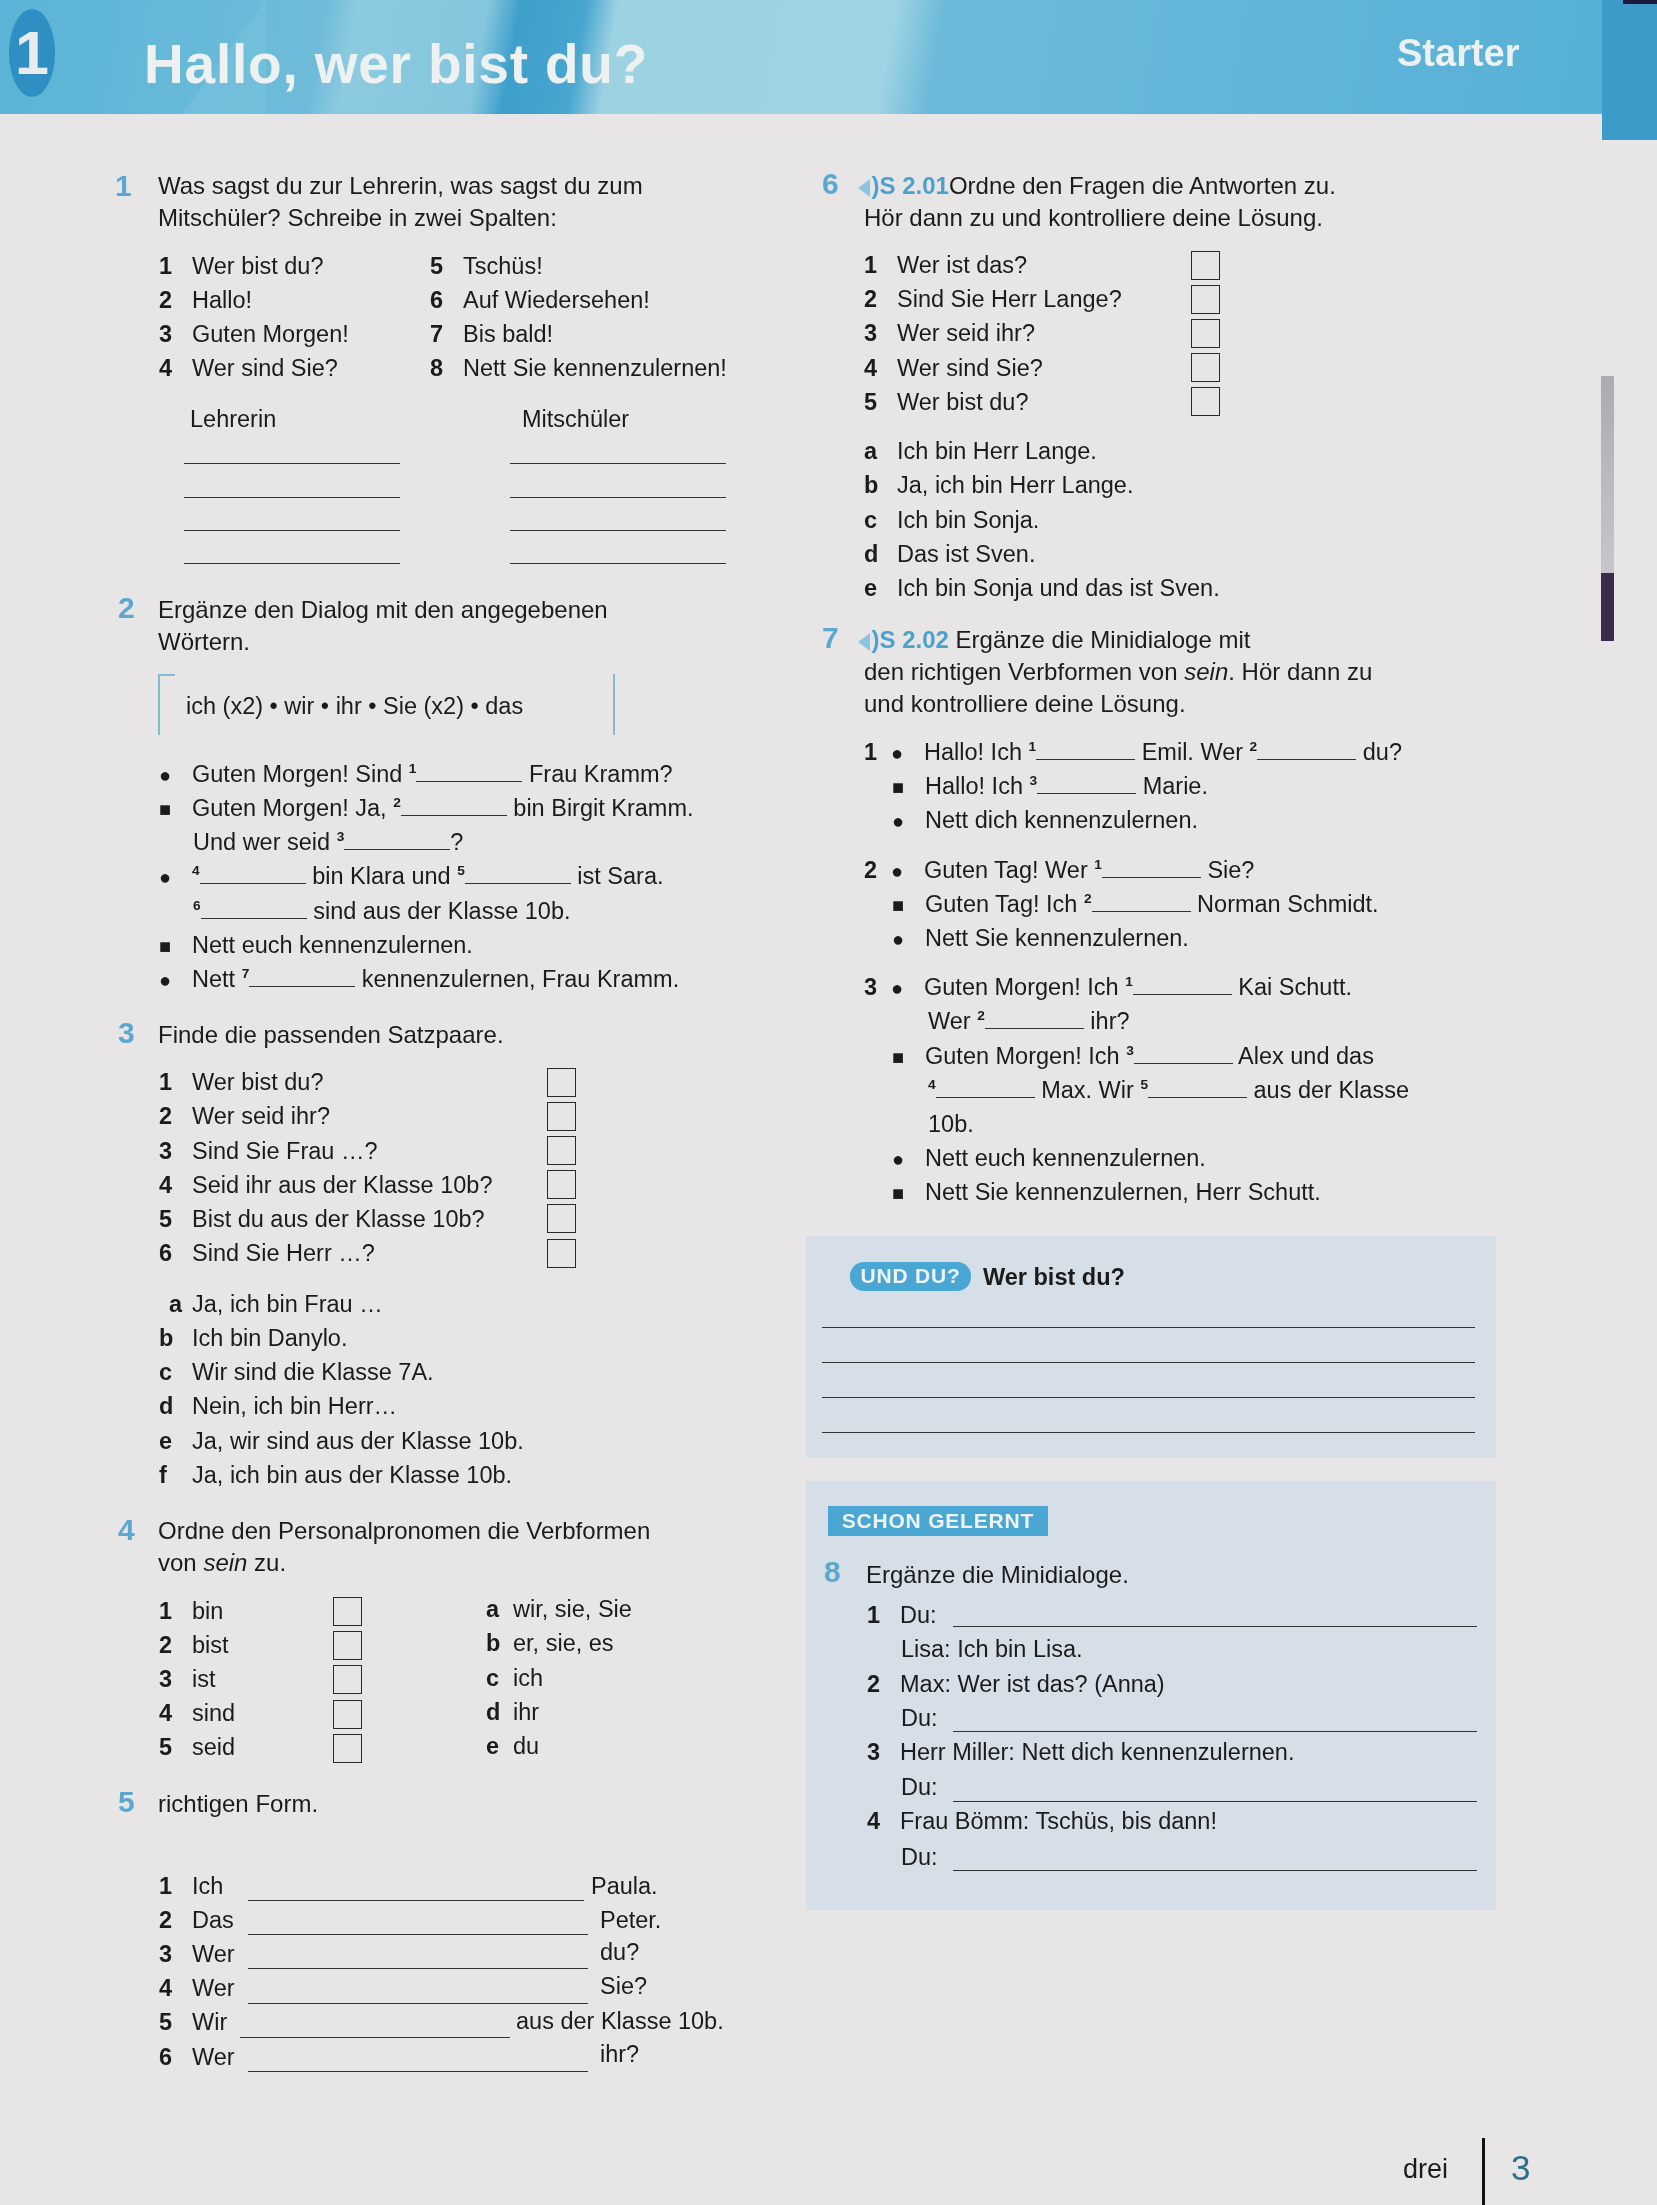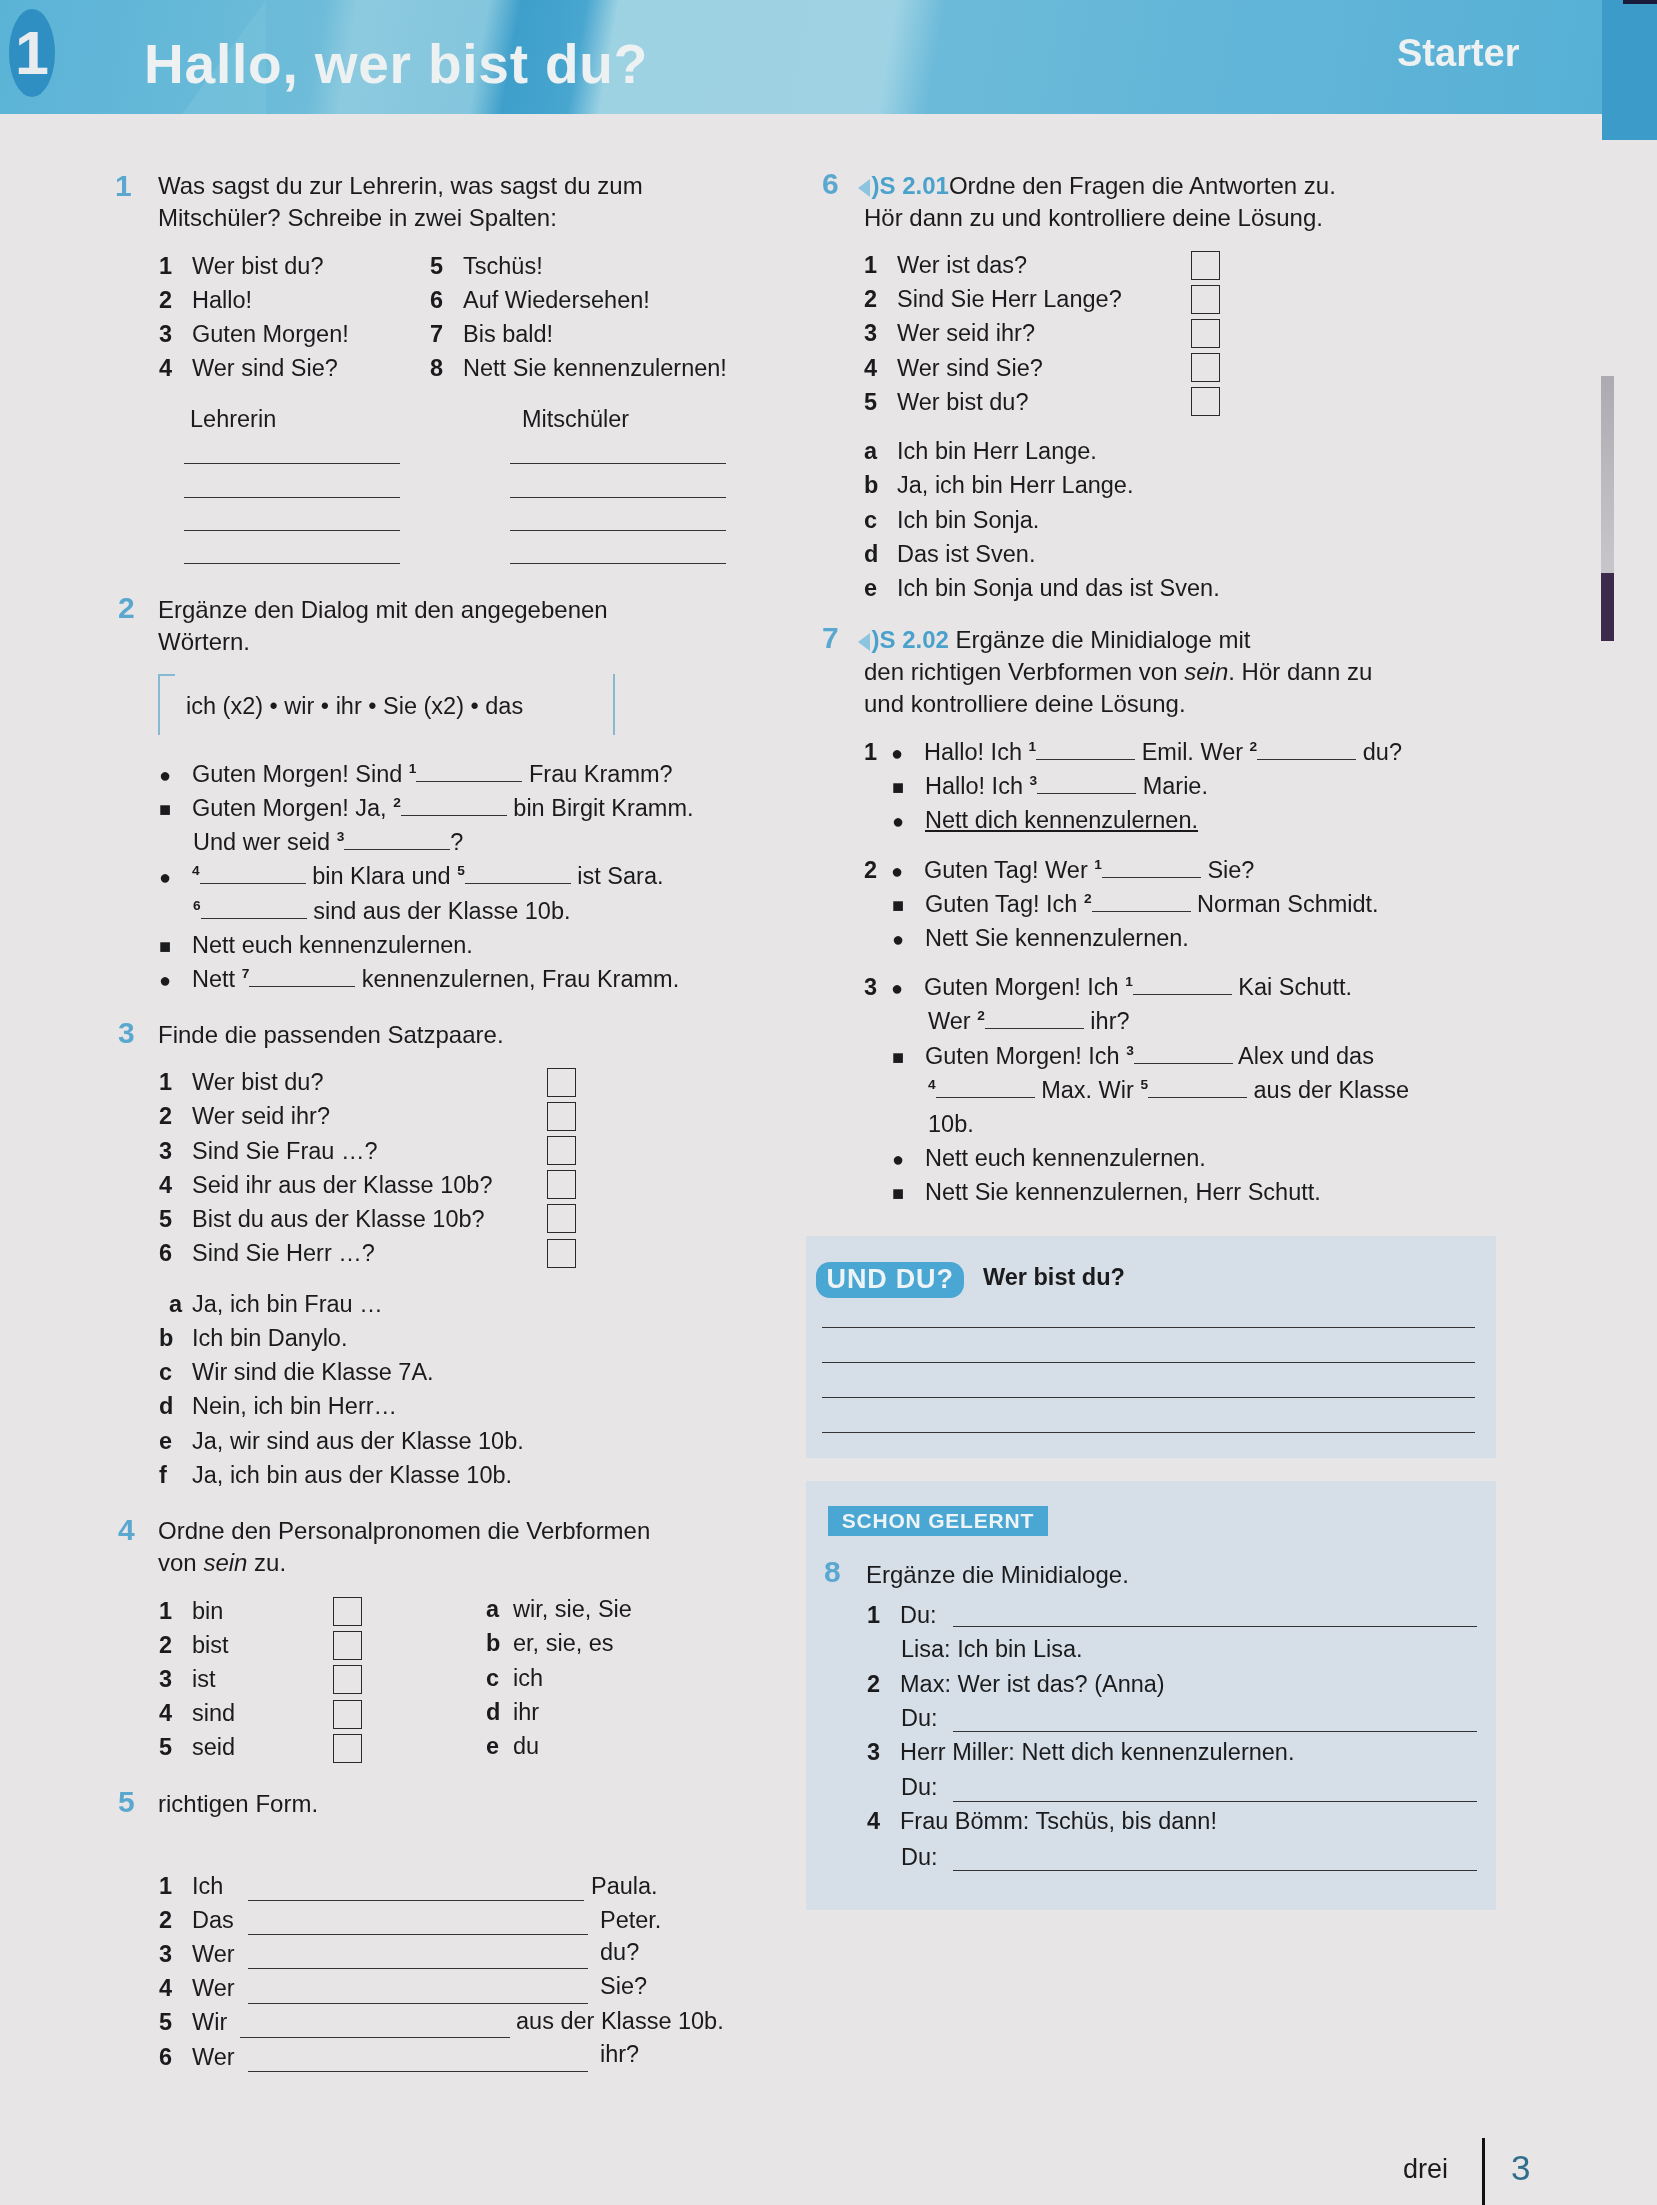--- a/index.html
+++ b/index.html
@@ -194,36 +194,36 @@
 
 <div class="ex-num" style="left:822px;top:621px;">7</div>
 <div class="heading" style="left:858px;top:624px;">
   <div><span class="speaker"></span><span class="audio">)</span><span class="audio">S 2.02</span> <span>Ergänze die Minidialoge mit</span></div>
 </div>
 <div class="heading" style="left:864px;top:656px;"><span>den richtigen Verbformen von </span><i>sein</i><span>. Hör dann zu</span></div>
 <div class="heading" style="left:864px;top:688px;">und kontrolliere deine Lösung.</div>
 
 <div class="row" style="left:864px;top:739px;"><span class="num" style="width:27px;">1</span><span class="bullet">●</span><span>Hallo! Ich </span><sup>1</sup><span class="blank" style="width:99px;"></span> <span>Emil. Wer </span><sup>2</sup><span class="blank" style="width:99px;"></span> <span>du?</span></div>
 <div class="row" style="left:892px;top:773px;"><span class="bullet">■</span><span>Hallo! Ich </span><sup>3</sup><span class="blank" style="width:99px;"></span> <span>Marie.</span></div>
-<div class="row" style="left:892px;top:807px;text-decoration:underline;"><span class="bullet">●</span><span>Nett dich kennenzulernen.</span></div>
+<div class="row" style="left:892px;top:807px;"><span class="bullet">●</span><span>Nett dich kennenzulernen.</span></div>
 
 <div class="row" style="left:864px;top:857px;"><span class="num" style="width:27px;">2</span><span class="bullet">●</span><span>Guten Tag! Wer </span><sup>1</sup><span class="blank" style="width:99px;"></span> <span>Sie?</span></div>
 <div class="row" style="left:892px;top:891px;"><span class="bullet">■</span><span>Guten Tag! Ich </span><sup>2</sup><span class="blank" style="width:99px;"></span> <span>Norman Schmidt.</span></div>
 <div class="row" style="left:892px;top:925px;"><span class="bullet">●</span><span>Nett Sie kennenzulernen.</span></div>
 
 <div class="row" style="left:864px;top:974px;"><span class="num" style="width:27px;">3</span><span class="bullet">●</span><span>Guten Morgen! Ich </span><sup>1</sup><span class="blank" style="width:99px;"></span> <span>Kai Schutt.</span></div>
 <div class="row" style="left:928px;top:1008px;"><span>Wer </span><sup>2</sup><span class="blank" style="width:99px;"></span> <span>ihr?</span></div>
 <div class="row" style="left:892px;top:1043px;"><span class="bullet">■</span><span>Guten Morgen! Ich </span><sup>3</sup><span class="blank" style="width:99px;"></span> <span>Alex und das</span></div>
 <div class="row" style="left:928px;top:1077px;"><sup>4</sup><span class="blank" style="width:99px;"></span> <span>Max. Wir </span><sup>5</sup><span class="blank" style="width:99px;"></span> <span>aus der Klasse</span></div>
 <div class="row" style="left:928px;top:1111px;">10b.</div>
 <div class="row" style="left:892px;top:1145px;"><span class="bullet">●</span><span>Nett euch kennenzulernen.</span></div>
 <div class="row" style="left:892px;top:1179px;"><span class="bullet">■</span><span>Nett Sie kennenzulernen, Herr Schutt.</span></div>
 
 <div class="panel" style="left:806px;top:1236px;width:690px;height:222px;"></div>
-<div class="tag" style="left:816px;top:1262px;font-size:27px;padding:2.3px 10.6px;border-radius:14px;">UND DU?</div>
+<div class="tag" style="left:850px;top:1262px;font-size:21px;padding:2.3px 10.6px;border-radius:14px;">UND DU?</div>
 <div class="row" style="left:983px;top:1264px;font-weight:bold;">Wer bist du?</div>
 <div class="line" style="left:822px;top:1327px;width:653px;"></div>
 <div class="line" style="left:822px;top:1362px;width:653px;"></div>
 <div class="line" style="left:822px;top:1397px;width:653px;"></div>
 <div class="line" style="left:822px;top:1432px;width:653px;"></div>
 
 <div class="panel" style="left:806px;top:1481px;width:690px;height:429px;"></div>
 <div class="tag" style="left:828px;top:1506px;font-size:21px;padding:3px 13.7px;">SCHON GELERNT</div>
 <div class="ex-num" style="left:824px;top:1555px;">8</div>
 <div class="heading" style="left:866px;top:1559px;">Ergänze die Minidialoge.</div>

